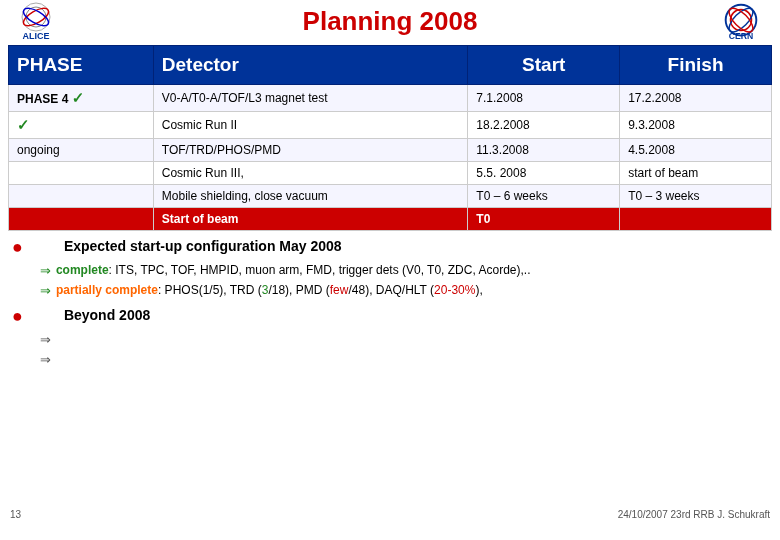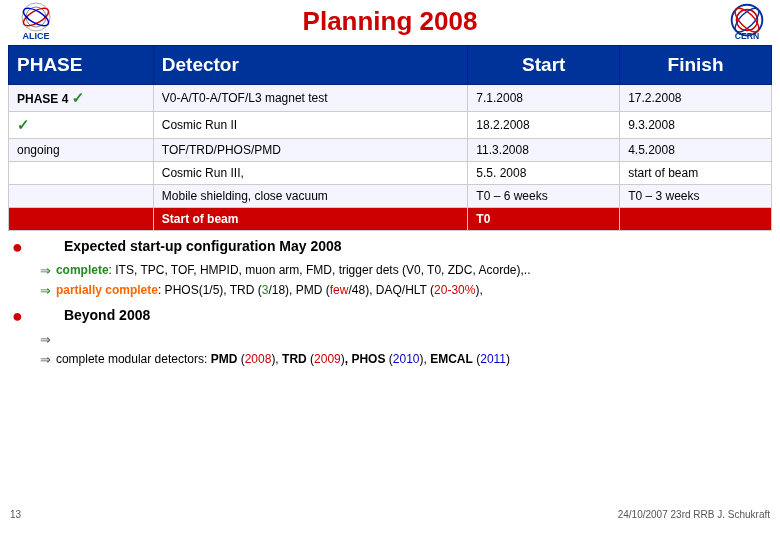--- a/index.html
+++ b/index.html
@@ -38,21 +38,21 @@
       align-items: center;
       justify-content: center;
     }
     .header-logo-right {
       width: 52px;
       height: 44px;
       position: absolute;
       right: 10px;
       display: flex;
       align-items: center;
-      justify-content: flex-end;
+      justify-content: flex-start;
     }
 
     
     .table-container {
       margin: 2px 8px 6px 8px;
     }
     table {
       width: 100%;
       border-collapse: collapse;
     }
@@ -273,23 +273,20 @@
       <span class="big-bullet-text">
         Beyond 2008
       </span>
     </div>
     <div class="sub-bullets">
       <div class="sub-bullet">
         <span class="sub-bullet-arrow" style="color:#555;">⇒</span>
       </div>
       <div class="sub-bullet">
         <span class="sub-bullet-arrow" style="color:#555;">⇒</span>
-        <span class="sub-bullet-text">
-          complete modular detectors: <strong>PMD</strong> (<span class="c-red">2008</span>), <strong>TRD</strong> (<span class="c-red">2009</span>)<strong>,</strong> <strong>PHOS</strong> (<span class="c-blue">2010</span>), <strong>EMCAL</strong> (<span class="c-blue">2011</span>)
-        </span>
       </div>
     </div>
   </div>
 
 </div>
 
 <div class="footer">
   <span>13</span>
   <span>24/10/2007 23rd RRB J. Schukraft</span>
 </div>

